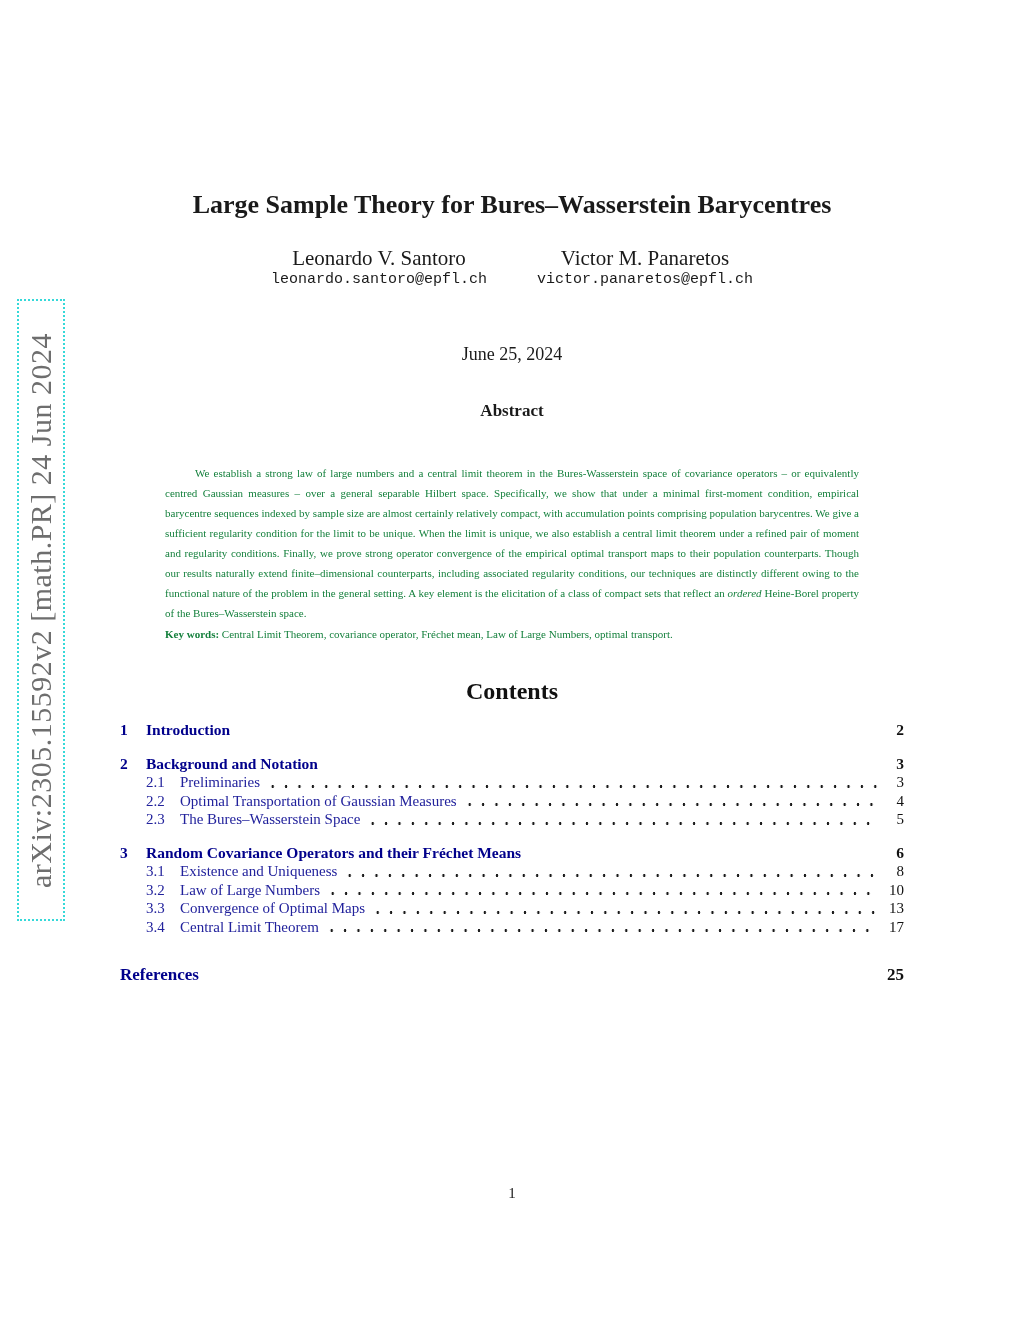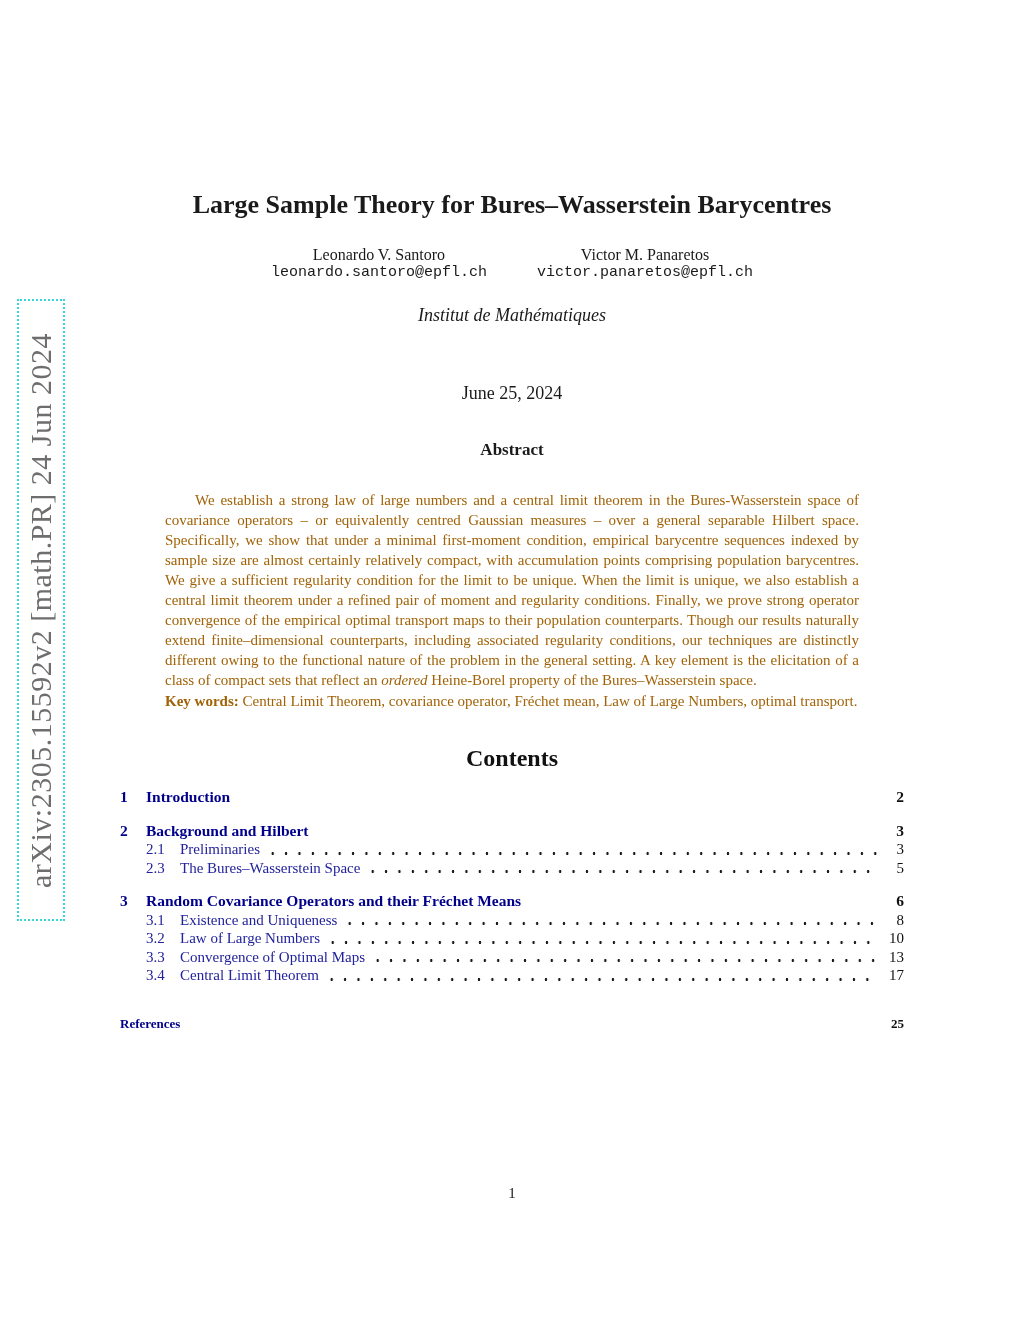--- a/index.html
+++ b/index.html
@@ -37,21 +37,21 @@
     color:#1a1a1a;
     font-weight:bold;
   }
   .authors{
     margin-top:26px;
     display:flex;
     justify-content:center;
     gap:50px;
   }
   .author{text-align:center;}
-  .author-name{font-size:16px;color:#1a1a1a;}
+  .author-name{font-size:21px;color:#1a1a1a;}
   .author-email{
     font-family:Liberation Mono, monospace;
     font-size:15px;color:#1a1a1a;
   }
   .affiliation{
     margin-top:22px;
     text-align:center;
     font-style:italic;
     font-size:18px;
     line-height:24px;
@@ -63,26 +63,26 @@
     font-size:18px;color:#1a1a1a;
   }
   
   .abstract-heading{
     margin-top:36px;
     text-align:center;
     font-weight:bold;
     font-size:17px;color:#1a1a1a;
   }
   .abstract-body{
-    margin:30px auto 0 auto;
+    margin:42px auto 0 auto;
     width:694px;
-    font-size:15px;
+    font-size:11px;
     line-height:20px;
     text-align:justify;
-    color:#a16207;
+    color:#15803d;
   }
   .abstract-par{text-indent:30px;margin:0;}
   .msc-line,.kw-line{margin:0;text-indent:0;}
   .msc-line{margin-top:14px;}
   .kw-line{margin-top:1px;}
   .b{font-weight:bold;}
   .i{font-style:italic;}
   
   .contents-wrap{
     margin:34px auto 0 auto;
@@ -111,21 +111,21 @@
     align-self:stretch;
     background-image:radial-gradient(circle,#1a1a1a 1.15px,transparent 1.5px);
     background-size:13.4px 5px;
     background-repeat:repeat-x;
     background-position:left bottom 3px;
   }
   .spacer{flex:1;}
   .toc-page{flex:none;color:#111;text-align:right;min-width:18px;}
   .toc-page-sec{font-weight:bold;}
   .toc-page-sub{font-weight:normal;}
-  .toc-refs{margin-top:30px;font-weight:bold;font-size:13px;color:#00008b;}
+  .toc-refs{margin-top:30px;font-weight:bold;font-size:17px;color:#00008b;}
   
   .page-number{
     position:absolute;
     left:0;right:0;
     top:1185px;
     text-align:center;
     font-size:15px;color:#1a1a1a;
   }
 </style>
 </head>
@@ -144,21 +144,20 @@
       <div class="author-name">Leonardo V. Santoro</div>
       <div class="author-email">leonardo.santoro@epfl.ch</div>
     </div>
     <div class="author">
       <div class="author-name">Victor M. Panaretos</div>
       <div class="author-email">victor.panaretos@epfl.ch</div>
     </div>
   </div>
 
   <div class="affiliation">
-    <div>Institut de Mathématiques</div>
   </div>
 
   <div class="date">June 25, 2024</div>
 
   <div class="abstract-heading">Abstract</div>
 
   <div class="abstract-body">
     <p class="abstract-par"><span>We establish a strong law of large numbers and a central limit theorem in the Bures-Wasserstein space of covariance operators – or equivalently centred Gaussian measures – over a general separable Hilbert space. Specifically, we show that under a minimal first-moment condition, empirical barycentre sequences indexed by sample size are almost certainly relatively compact, with accumulation points comprising population barycentres. We give a sufficient regularity condition for the limit to be unique. When the limit is unique, we also establish a central limit theorem under a refined pair of moment and regularity conditions. Finally, we prove strong operator convergence of the empirical optimal transport maps to their population counterparts. Though our results naturally extend finite–dimensional counterparts, including associated regularity conditions, our techniques are distinctly different owing to the functional nature of the problem in the general setting. A key element is the elicitation of a class of compact sets that reflect an </span><span class="i">ordered</span><span> Heine-Borel property of the Bures–Wasserstein space.</span></p>
     <p class="kw-line"><span class="b">Key words:</span><span> Central Limit Theorem, covariance operator, Fréchet mean, Law of Large Numbers, optimal transport.</span></p>
   </div>
@@ -170,32 +169,38 @@
 
       <div class="toc-row toc-sec">
         <span class="toc-num-sec">1</span>
         <span class="toc-label">Introduction</span>
         <span class="spacer"></span>
         <span class="toc-page toc-page-sec">2</span>
       </div>
 
       <div class="toc-row toc-sec">
         <span class="toc-num-sec">2</span>
-        <span class="toc-label">Background and Hilbert</span>
+        <span class="toc-label">Background and Notation</span>
         <span class="spacer"></span>
         <span class="toc-page toc-page-sec">3</span>
       </div>
 
       <div class="toc-row toc-sub">
         <span class="toc-num-sub">2.1</span>
         <span class="toc-label">Preliminaries</span>
         <span class="leader"></span>
         <span class="toc-page toc-page-sub">3</span>
       </div>
 
+      <div class="toc-row toc-sub">
+        <span class="toc-num-sub">2.2</span>
+        <span class="toc-label">Optimal Transportation of Gaussian Measures</span>
+        <span class="leader"></span>
+        <span class="toc-page toc-page-sub">4</span>
+      </div>
 
       <div class="toc-row toc-sub">
         <span class="toc-num-sub">2.3</span>
         <span class="toc-label">The Bures–Wasserstein Space</span>
         <span class="leader"></span>
         <span class="toc-page toc-page-sub">5</span>
       </div>
 
       <div class="toc-row toc-sec">
         <span class="toc-num-sec">3</span>

